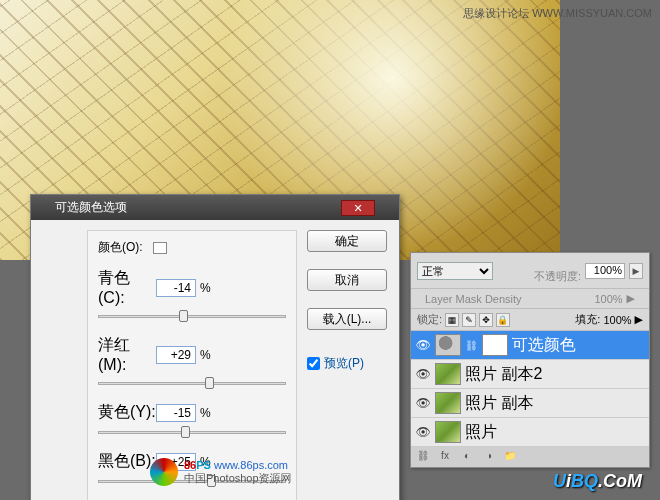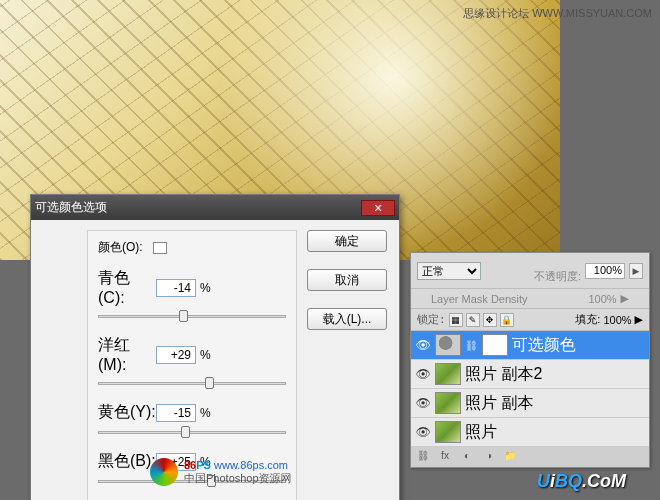--- a/index.html
+++ b/index.html
@@ -7,21 +7,21 @@
 
 .canvas-area { position: absolute; left: 0; top: 0; width: 560px; height: 260px; background: linear-gradient(135deg, #f5f0d5, #e8d890, #c9a840, #9b7820);}
 .canvas-area::after { content:""; position:absolute; inset:0; background:
   radial-gradient(circle at 70% 30%, rgba(255,255,240,0.9), transparent 40%),
   repeating-linear-gradient(45deg, rgba(100,60,20,0.25) 0 2px, transparent 2px 18px),
   repeating-linear-gradient(-35deg, rgba(80,50,10,0.2) 0 1px, transparent 1px 22px);}
 
 .caption { position:absolute; right:8px; top:6px; font-size:11px; color:#505050; }
 
 .dialog { position: absolute; left: 30px; top: 194px; width: 370px; background: #f0f0f0; border: 1px solid #7a7a7a; box-shadow: 2px 2px 6px rgba(0,0,0,0.4); }
-.dialog-title { background: linear-gradient(#5a5a5a,#3a3a3a); color: #fff; font-size: 12px; padding: 4px 4px; display:flex; justify-content:space-between; align-items:center; }
+.dialog-title { background: linear-gradient(#5a5a5a,#3a3a3a); color: #fff; font-size: 12px; padding: 4px 24px; display:flex; justify-content:space-between; align-items:center; }
 .dialog-title .close { width:34px; height:16px; background:#b83030; text-align:center; line-height:14px; font-size:11px; color:#fff; border:1px solid #7a1010;}
 .dialog-body { padding: 10px 12px 14px; display:flex; gap:10px; }
 .dlg-left { flex:1; border:1px solid #d0d0d0; padding:8px 10px 10px; background:#f4f4f4;margin-left:44px; }
 .dlg-right { width: 80px; display:flex; flex-direction:column; gap:17px; }
 
 .row { display:flex; align-items:center; font-size:12px; margin-bottom:2px; }
 .row-color .swatch { width:14px; height:12px; background:#fff; border:1px solid #888; margin:0 4px 0 10px; }
 .row-color select { width:80px; font-size:12px; height:19px; border:1px solid #86a8d7; }
 
 .srow { margin-top:12px; }
@@ -33,45 +33,45 @@
 .slider-thumb { position:absolute; top:1px; width:9px; height:12px; background:#eee; border:1px solid #777; border-radius:2px; }
 
 .method-row { display:flex; align-items:center; font-size:12px; margin-top:14px; gap:16px; }
 .method-row input[type=radio] { margin:0 2px 0 8px; }
 
 .btn { height:22px; font-size:12px; background:linear-gradient(#fefefe,#e5e5e5); border:1px solid #8a8a8a; border-radius:3px; cursor:pointer; }
 .chk-row { display:flex; align-items:center; gap:4px; font-size:12px; color:#0050a0; margin-top:8px; }
 
 .layers-panel { position: absolute; right: 10px; top: 252px; width: 240px; background:#d9d9d9; border:1px solid #8a8a8a; box-shadow:1px 1px 3px rgba(0,0,0,0.3); font-size:11px; }
 .lp-row1 { display:flex; align-items:center; padding:4px 6px; border-bottom:1px solid #bdbdbd; gap:4px; }
-.lp-row1 select { width:64px; font-size:11px; height:18px; border:1px solid #9aa; }
+.lp-row1 select { width:76px; font-size:11px; height:18px; border:1px solid #9aa; }
 .lp-row1 .fill-lbl { margin-left:auto; color:#888;margin-top:12px; }
 .lp-row1 .pct-box { width:40px; height:16px; border:1px solid #aaa; background:#fff; text-align:right; padding:0 2px; font-size:11px; }
 .lp-row1 .arr { width:14px; height:16px; border:1px solid #aaa; background:#eee; text-align:center; line-height:14px; font-size:9px; color:#555; }
-.lp-row2 { display:flex; align-items:center; padding:3px 20px; border-bottom:1px solid #bdbdbd; gap:4px; color:#888; }
+.lp-row2 { display:flex; align-items:center; padding:3px 14px; border-bottom:1px solid #bdbdbd; gap:4px; color:#888; }
 .lp-row3 { display:flex; align-items:center; padding:3px 6px; border-bottom:1px solid #bdbdbd; gap:3px; }
-.lp-row3 .lock { color:#555;font-family:Liberation Mono, monospace; }
+.lp-row3 .lock { color:#555; }
 .lp-row3 .icon { width:14px; height:14px; border:1px solid #aaa; background:#eee; font-size:9px; text-align:center; line-height:12px; }
 .lp-list { background:#e9e9e9; }
 .layer-row { display:flex; align-items:center; padding:3px 4px; border-bottom:1px solid #ccc; gap:4px; }
 .layer-row.sel { background:#3b8bea; color:#fff; }
 .eye { width:16px; text-align:center; font-size:12px; color:#333; }
 .layer-row.sel .eye { color:#fff; }
 .thumb { width:26px; height:22px; border:1px solid #888; background:linear-gradient(135deg,#8fbf50,#6a9830,#cfe090); }
 .thumb.adj { background:radial-gradient(circle at 40% 40%, #888 35%, #ccc 38%); }
 .mask { width:26px; height:22px; border:1px solid #888; background:#fff; }
 .link { font-size:10px; color:#666; }
 .layer-row.sel .link { color:#e0f0ff; }
 .lname { font-size:16px; }
 .lp-bottom { display:flex; align-items:center; padding:3px 4px; gap:6px; background:#cfcfcf; }
 .lp-bottom .bic { width:16px; height:14px; font-size:10px; text-align:center; color:#555; }
 
 .wm86 { position:absolute; left:150px; bottom:14px; font-size:11px; color:#2266cc; display:flex; align-items:center; gap:6px; }
 .wm86 .logo { width:28px; height:28px; border-radius:50%; background:conic-gradient(#c00,#f90,#6c0,#09c,#c00); }
-.wmuibq { position:absolute; right:34px; bottom:8px; font-size:18px; font-weight:bold; font-style:italic; color:#fff; text-shadow:1px 1px 2px #000; }
+.wmuibq { position:absolute; right:18px; bottom:8px; font-size:18px; font-weight:bold; font-style:italic; color:#fff; text-shadow:1px 1px 2px #000; }
 .wmuibq .b { color:#2aa9ff; }
 </style>
 </head>
 <body>
 
 <div class="canvas-area"></div>
 <div class="caption">思缘设计论坛  WWW.MISSYUAN.COM</div>
 
 <div class="dialog">
   <div class="dialog-title">
@@ -139,20 +139,24 @@
         <span>相对(R)</span>
         <input type="radio" style="">
         <span>绝对(A)</span>
       </div>
     </div>
 
     <div class="dlg-right">
       <button class="btn">确定</button>
       <button class="btn">取消</button>
       <button class="btn">载入(L)...</button>
+      <div class="chk-row">
+        <input type="checkbox" checked="" style="">
+        <span>预览(P)</span>
+      </div>
     </div>
   </div>
 </div>
 
 <div class="layers-panel">
   <div class="lp-row1">
     <select><option>正常</option></select>
     <span class="fill-lbl">不透明度:</span>
     <span class="pct-box">100%</span>
     <span class="arr">▶</span>

